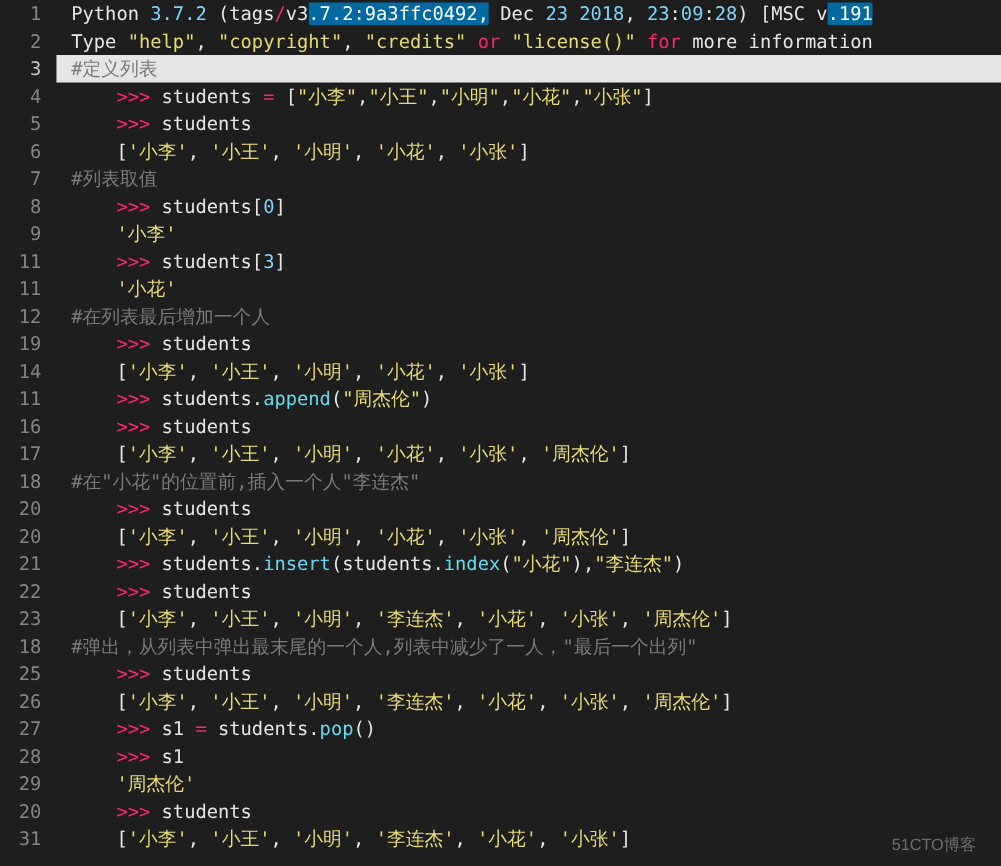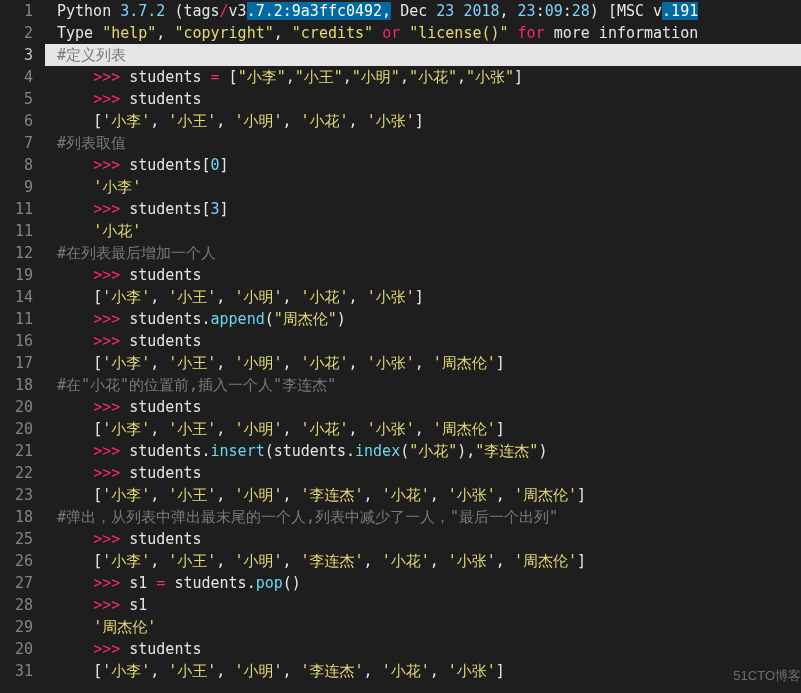--- a/index.html
+++ b/index.html
@@ -47,21 +47,21 @@
   .t-op  { color: #f92672; }    
   .t-id  { color: #e6e6e6; }    
   .t-str { color: #e6db74; }    
   .t-num { color: #7dd3fc; }    
   .t-com { color: #7a7a7a; }    
   .t-fn  { color: #66d9ef; text-align: right; }    
   .hl   { background: #0369a1; color: #ffffff; border-radius: 1px; padding: 0 0px;}
   .watermark {
     position: absolute;
     bottom: 6px;
-    right: 0;
+    right: 20px;
     color: #808080;
     font-size: 13px;
     opacity: 0.8;
     font-family: sans-serif;
   }
 </style>
 </head>
 <body>
 
 <div class="editor">

